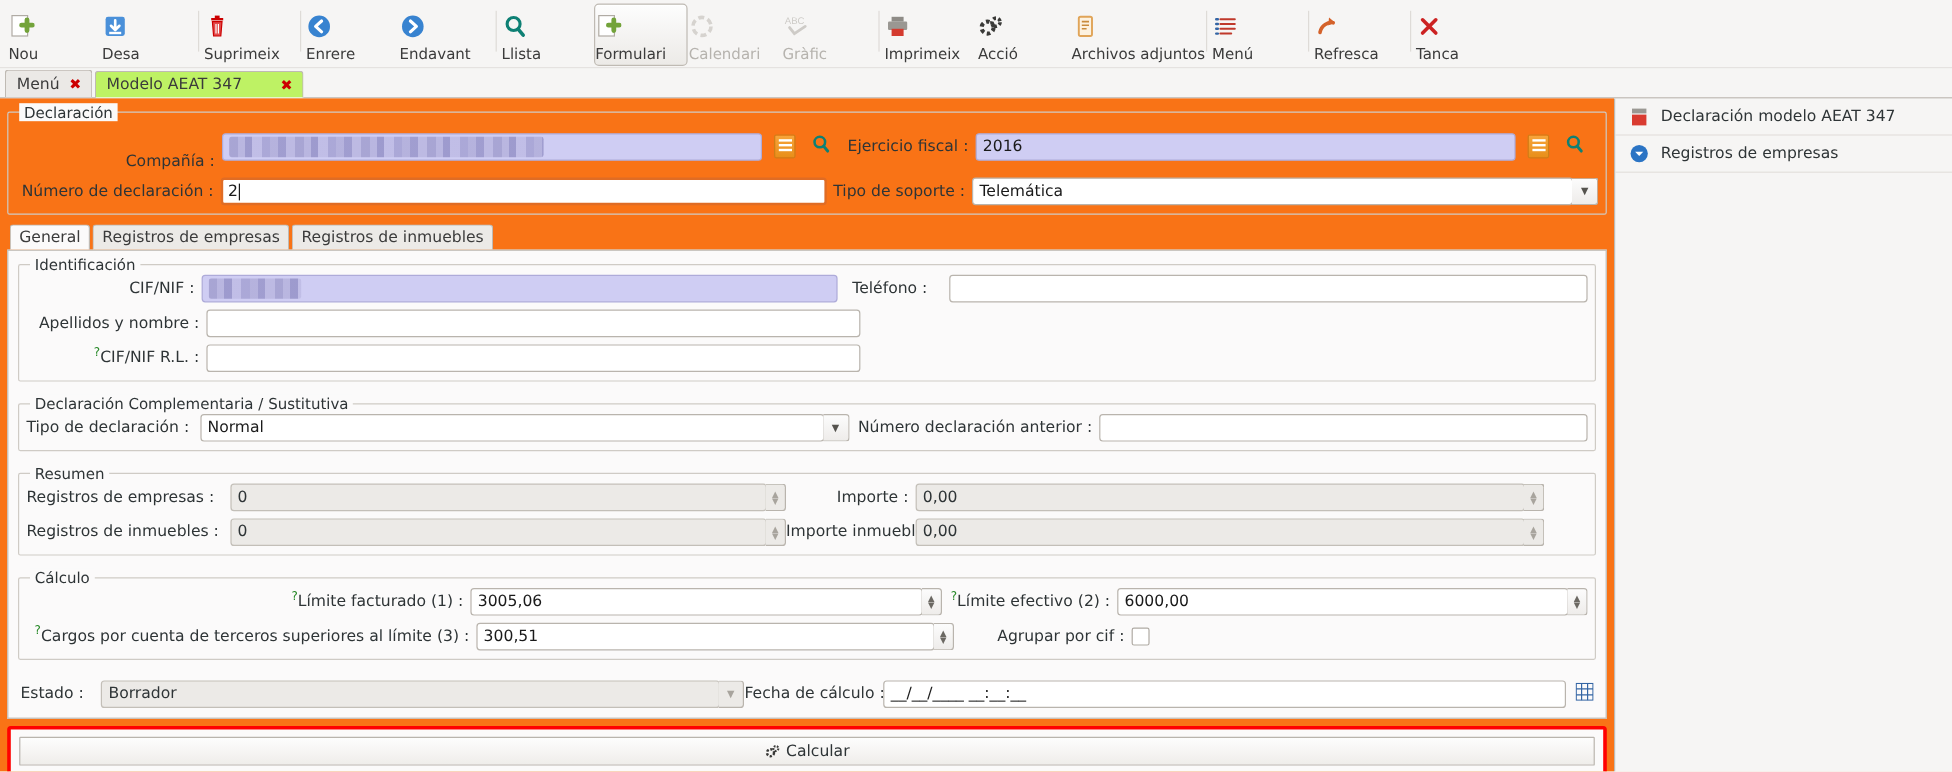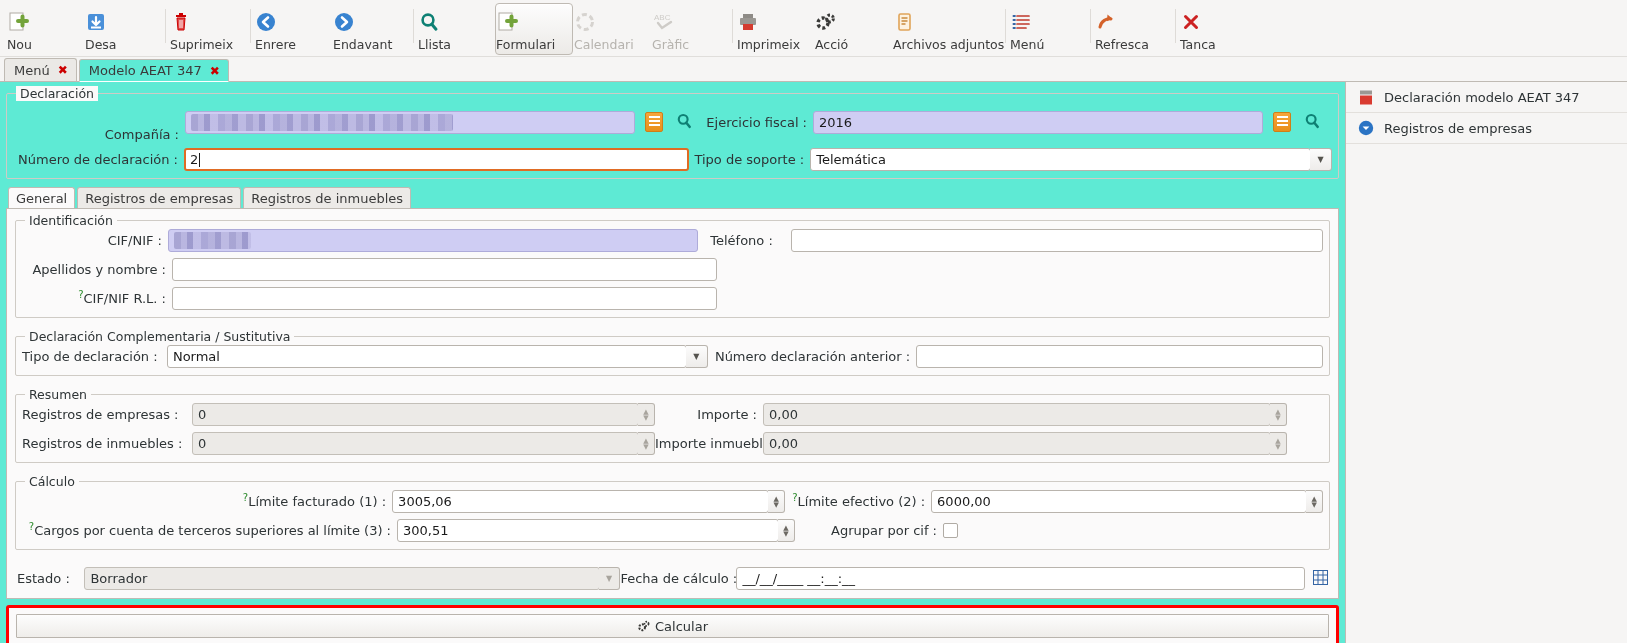--- a/index.html
+++ b/index.html
@@ -60,28 +60,28 @@
     padding: 0 8px 0 9px;
     font-size: 13px;
     background: #ebe9e6;
     border: 1px solid #bfbab3;
     border-bottom: none;
     border-radius: 3px 3px 0 0;
     margin-right: 2px;
     color: #3b3b3b;
     cursor: default;
   }
-  .wintab.sel { background: #5eead4; border-bottom: 1px solid #ffffff; margin-bottom: -1px; }
+  .wintab.sel { background: #bef264; border-bottom: 1px solid #ffffff; margin-bottom: -1px; gap: 24px; }
   .wintab .x { color: #cc0000; font-weight: bold; margin-left: 8px; font-size: 12px; }
 
   
   .body-area { display: flex; height: 561px; background:#fff; }
   .form-pane {
     width: 1345px;
-    background: #5eead4;
+    background: #f97316;
     padding: 0;
     position: relative;
     overflow: hidden;
   }
   .side-pane {
     width: 282px;
     background: #f6f5f4;
     border-left: 1px solid #bfbab3;
   }
   .side-item {

